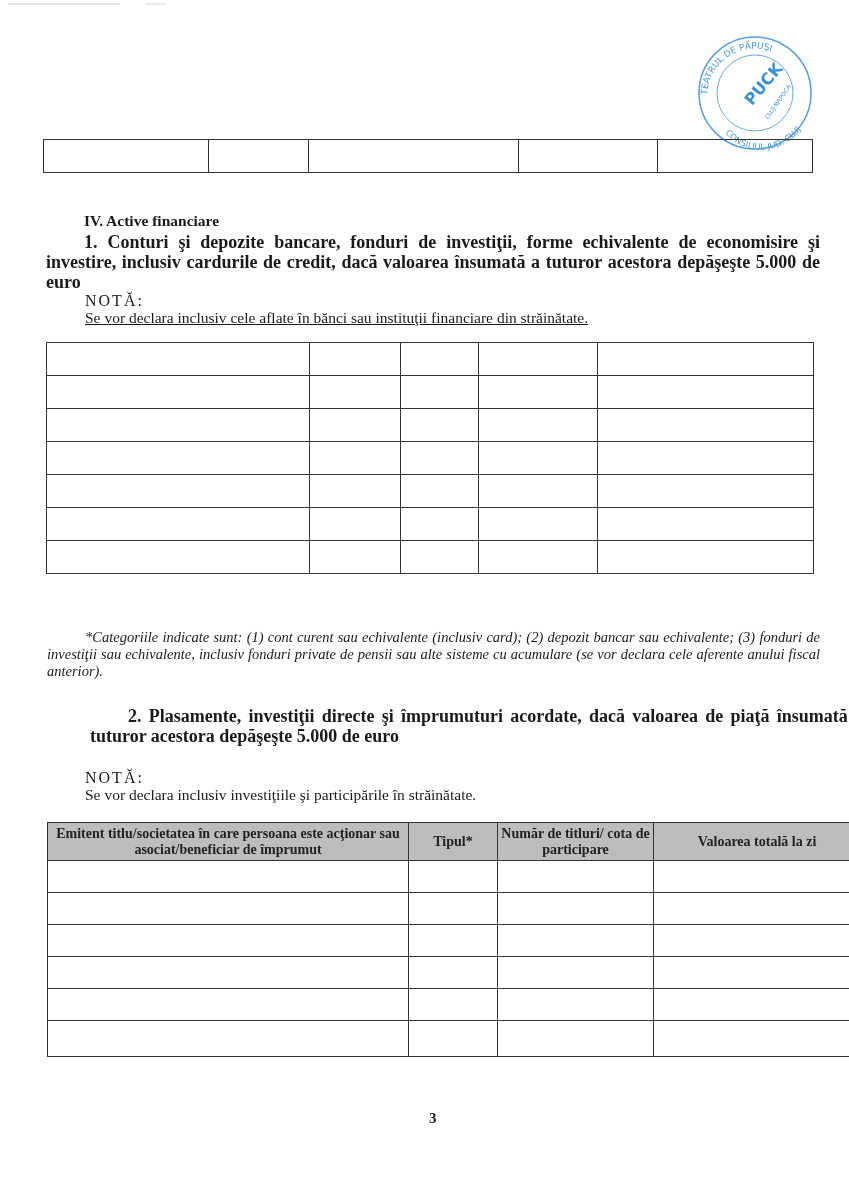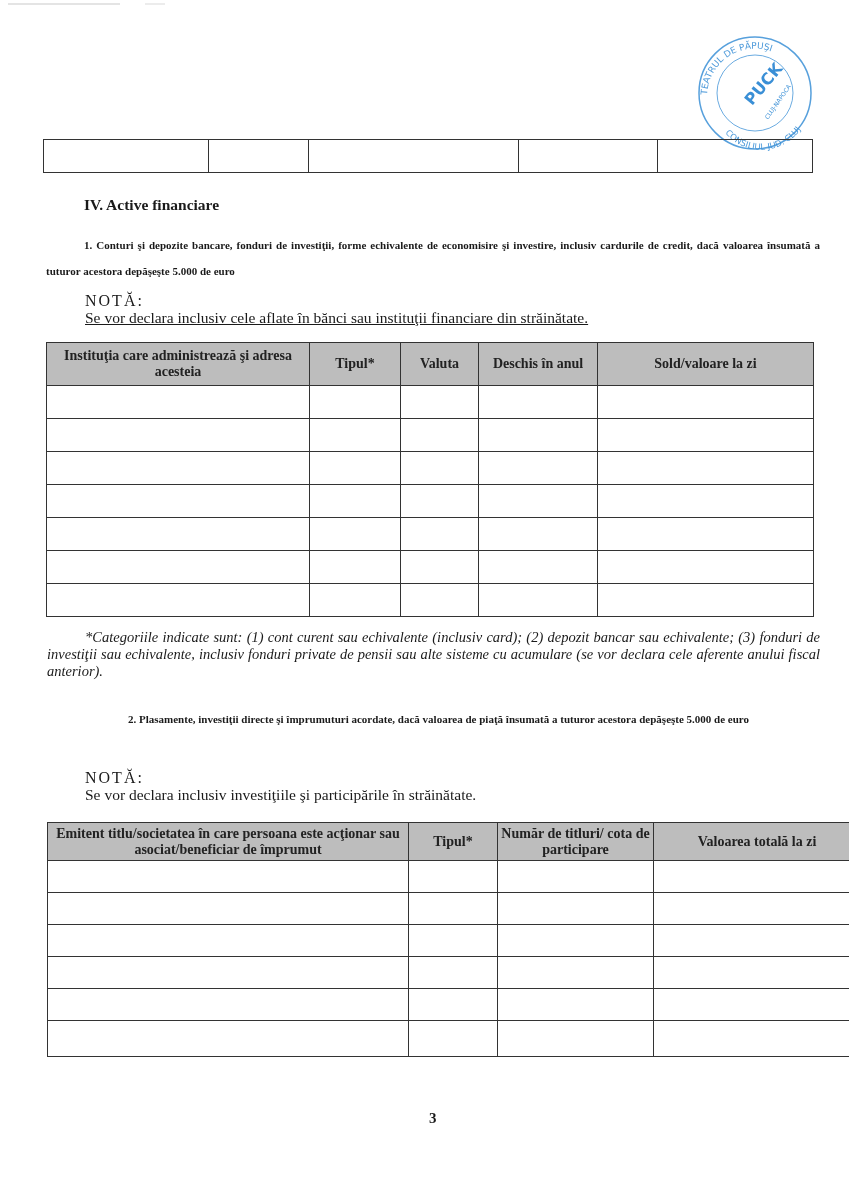--- a/index.html
+++ b/index.html
@@ -10,22 +10,22 @@
   .topline { position: absolute; left: 8px; top: 3px; width: 112px; height: 2px; background: #e4e4e4; }
   .topline2 { position: absolute; left: 145px; top: 3px; width: 20px; height: 2px; background: #ececec; }
 
   
   .stamp { position: absolute; left: 693px; top: 33px; width: 124px; height: 118px; }
 
   
   .top-table { position: absolute; left: 43px; top: 139px; width: 770px; height: 34px; border-collapse: collapse; }
   .top-table td { border: 1.3px solid #333; padding: 0; }
 
-  .heading { position: absolute; font-weight: bold; font-size: 15.5px; }
-  .para { position: absolute; left: 46px; width: 774px; font-weight: bold; font-size: 11px; line-height: 26px; text-align: justify; text-indent: 38px; }
+  .heading { position: absolute; font-weight: bold; font-size: 15.5px; margin-top: 16px; }
+  .para { position: absolute; left: 46px; width: 774px; font-weight: bold; font-size: 18px; line-height: 20px; text-align: justify; text-indent: 38px; }
   .nota-label { position: absolute; left: 85px; font-size: 16px; letter-spacing: 2px; }
   .nota-text { position: absolute; left: 85px; font-size: 15.5px; }
 
   table.form { position: absolute; border-collapse: collapse; table-layout: fixed; }
   table.form th {
     background: #bdbdbd; border: 1.3px solid #333; font-weight: bold;
     font-size: 14px; line-height: 16px; color: #222; text-align: center; padding: 0 2px;
   }
   table.form td { border: 1.3px solid #333; padding: 0; }
 
@@ -79,27 +79,20 @@
 
 <table class="form" style="left:46px; top:342px; width:768px;">
   <colgroup>
     <col style="width:263px">
       <col style="width:91px">
       <col style="width:78px">
       <col style="width:119px">
       <col>
   </colgroup>
   <tbody>
-      <tr style="height:43px;">
-    <th>Instituţia care administrează şi adresa acesteia</th>
-    <th>Tipul*</th>
-    <th>Valuta</th>
-    <th>Deschis în anul</th>
-    <th>Sold/valoare la zi</th>
-  </tr>
   <tr style="height:33px;">
         <td></td>
         <td></td>
         <td></td>
         <td></td>
         <td></td>
       </tr>
   <tr style="height:33px;">
         <td></td>
         <td></td>

